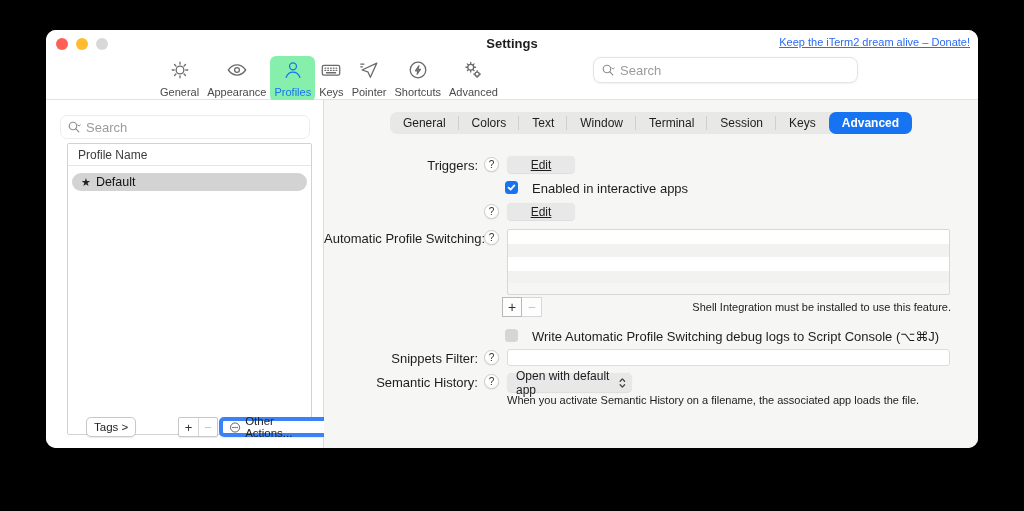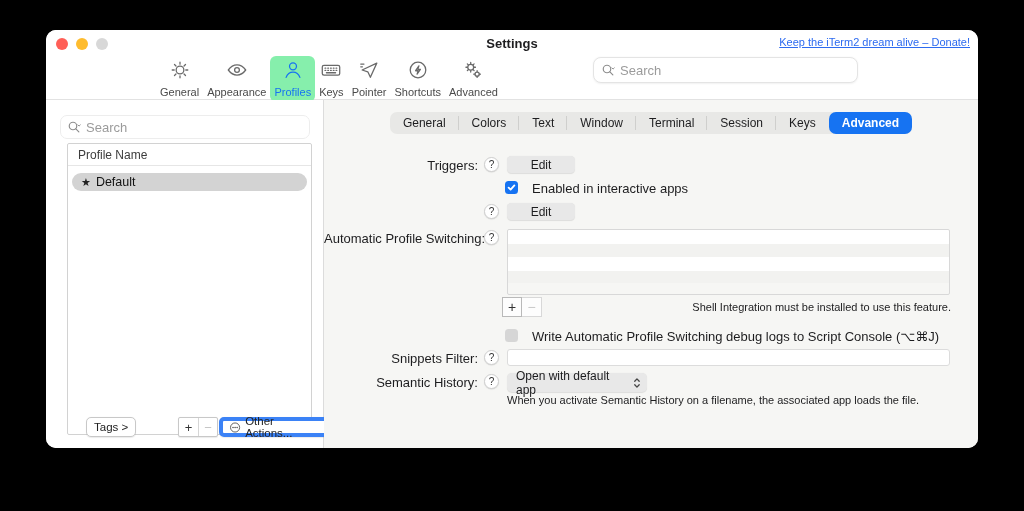--- a/index.html
+++ b/index.html
@@ -91,39 +91,39 @@
   .seg.selected { background:#1673f2; color:#fff; font-weight:bold; }
   
   .row-label { position:absolute; left:0; width:154px; text-align:right;
     font-size:13px; color:#1d1d1f; white-space:nowrap; }
   .help-btn { position:absolute; left:160px; width:15px; height:15px; border-radius:50%;
     background:#fff; border:1px solid #cfcfcf; box-shadow:0 0.5px 1px rgba(0,0,0,.12);
     font-size:10px; color:#333; display:flex; align-items:center; justify-content:center; }
   .btn-edit { position:absolute; left:183px; width:68px; height:17px;
     background:#e8e8e8; border-radius:4.5px; font-size:12px; color:#1d1d1f;
     display:flex; align-items:center; justify-content:center;
-    box-shadow:0 0.5px 1px rgba(0,0,0,.10); }
+    box-shadow:0 0.5px 1px rgba(0,0,0,.10);text-decoration:underline; }
   .checkbox { position:absolute; left:181px; width:13px; height:13px; border-radius:3.5px; }
   .checkbox.checked { background:#1673f2; display:flex; align-items:center; justify-content:center; }
   .checkbox.checked svg { width:9px; height:9px; stroke:#fff; stroke-width:2; fill:none;
     stroke-linecap:round; stroke-linejoin:round; }
   .checkbox.off { background:#d6d6d6; }
   .cb-label { position:absolute; left:208px; font-size:13px; color:#1d1d1f; white-space:nowrap; }
   .aps-table { position:absolute; left:183px; top:129px; width:443px; height:66px;
     border:1px solid #d8d8d8; border-radius:2px;
     background:linear-gradient(#ffffff 0 14px,#f2f2f0 14px 27px,#ffffff 27px 41px,#f2f2f0 41px 53px,#f6f6f4 53px 100%); }
   .aps-pm { position:absolute; left:178px; top:197px; height:20px; display:flex;
     background:#fdfdfd; }
   .aps-pm .cell { width:20px; height:20px; display:flex; align-items:center; justify-content:center;
     border:1px solid #b9b9b9; font-size:14px; color:#333; }
   .aps-pm .cell.dim { border:1px solid #d8d8d8; color:#c9c9c9; border-left:none; }
   .small-note { position:absolute; font-size:11px; color:#1d1d1f; white-space:nowrap; }
   .field { position:absolute; left:183px; width:443px; height:17px; background:#fff;
     border:1px solid #dcdcdc; border-radius:3px; }
-  .popup { position:absolute; left:183px; width:140px; height:19px; background:#e8e8e8;
+  .popup { position:absolute; left:183px; width:125px; height:19px; background:#e8e8e8;
     border-radius:5px; display:flex; align-items:center; padding:0 5px 0 9px;
     font-size:12px; color:#1d1d1f; box-shadow:0 0.5px 1px rgba(0,0,0,.10); }
   .popup svg { width:10px; height:12px; margin-left:auto; stroke:#444; fill:none;
     stroke-width:1.5; stroke-linecap:round; stroke-linejoin:round; }
 </style>
 </head>
 <body>
 
 <div class="window">
 

